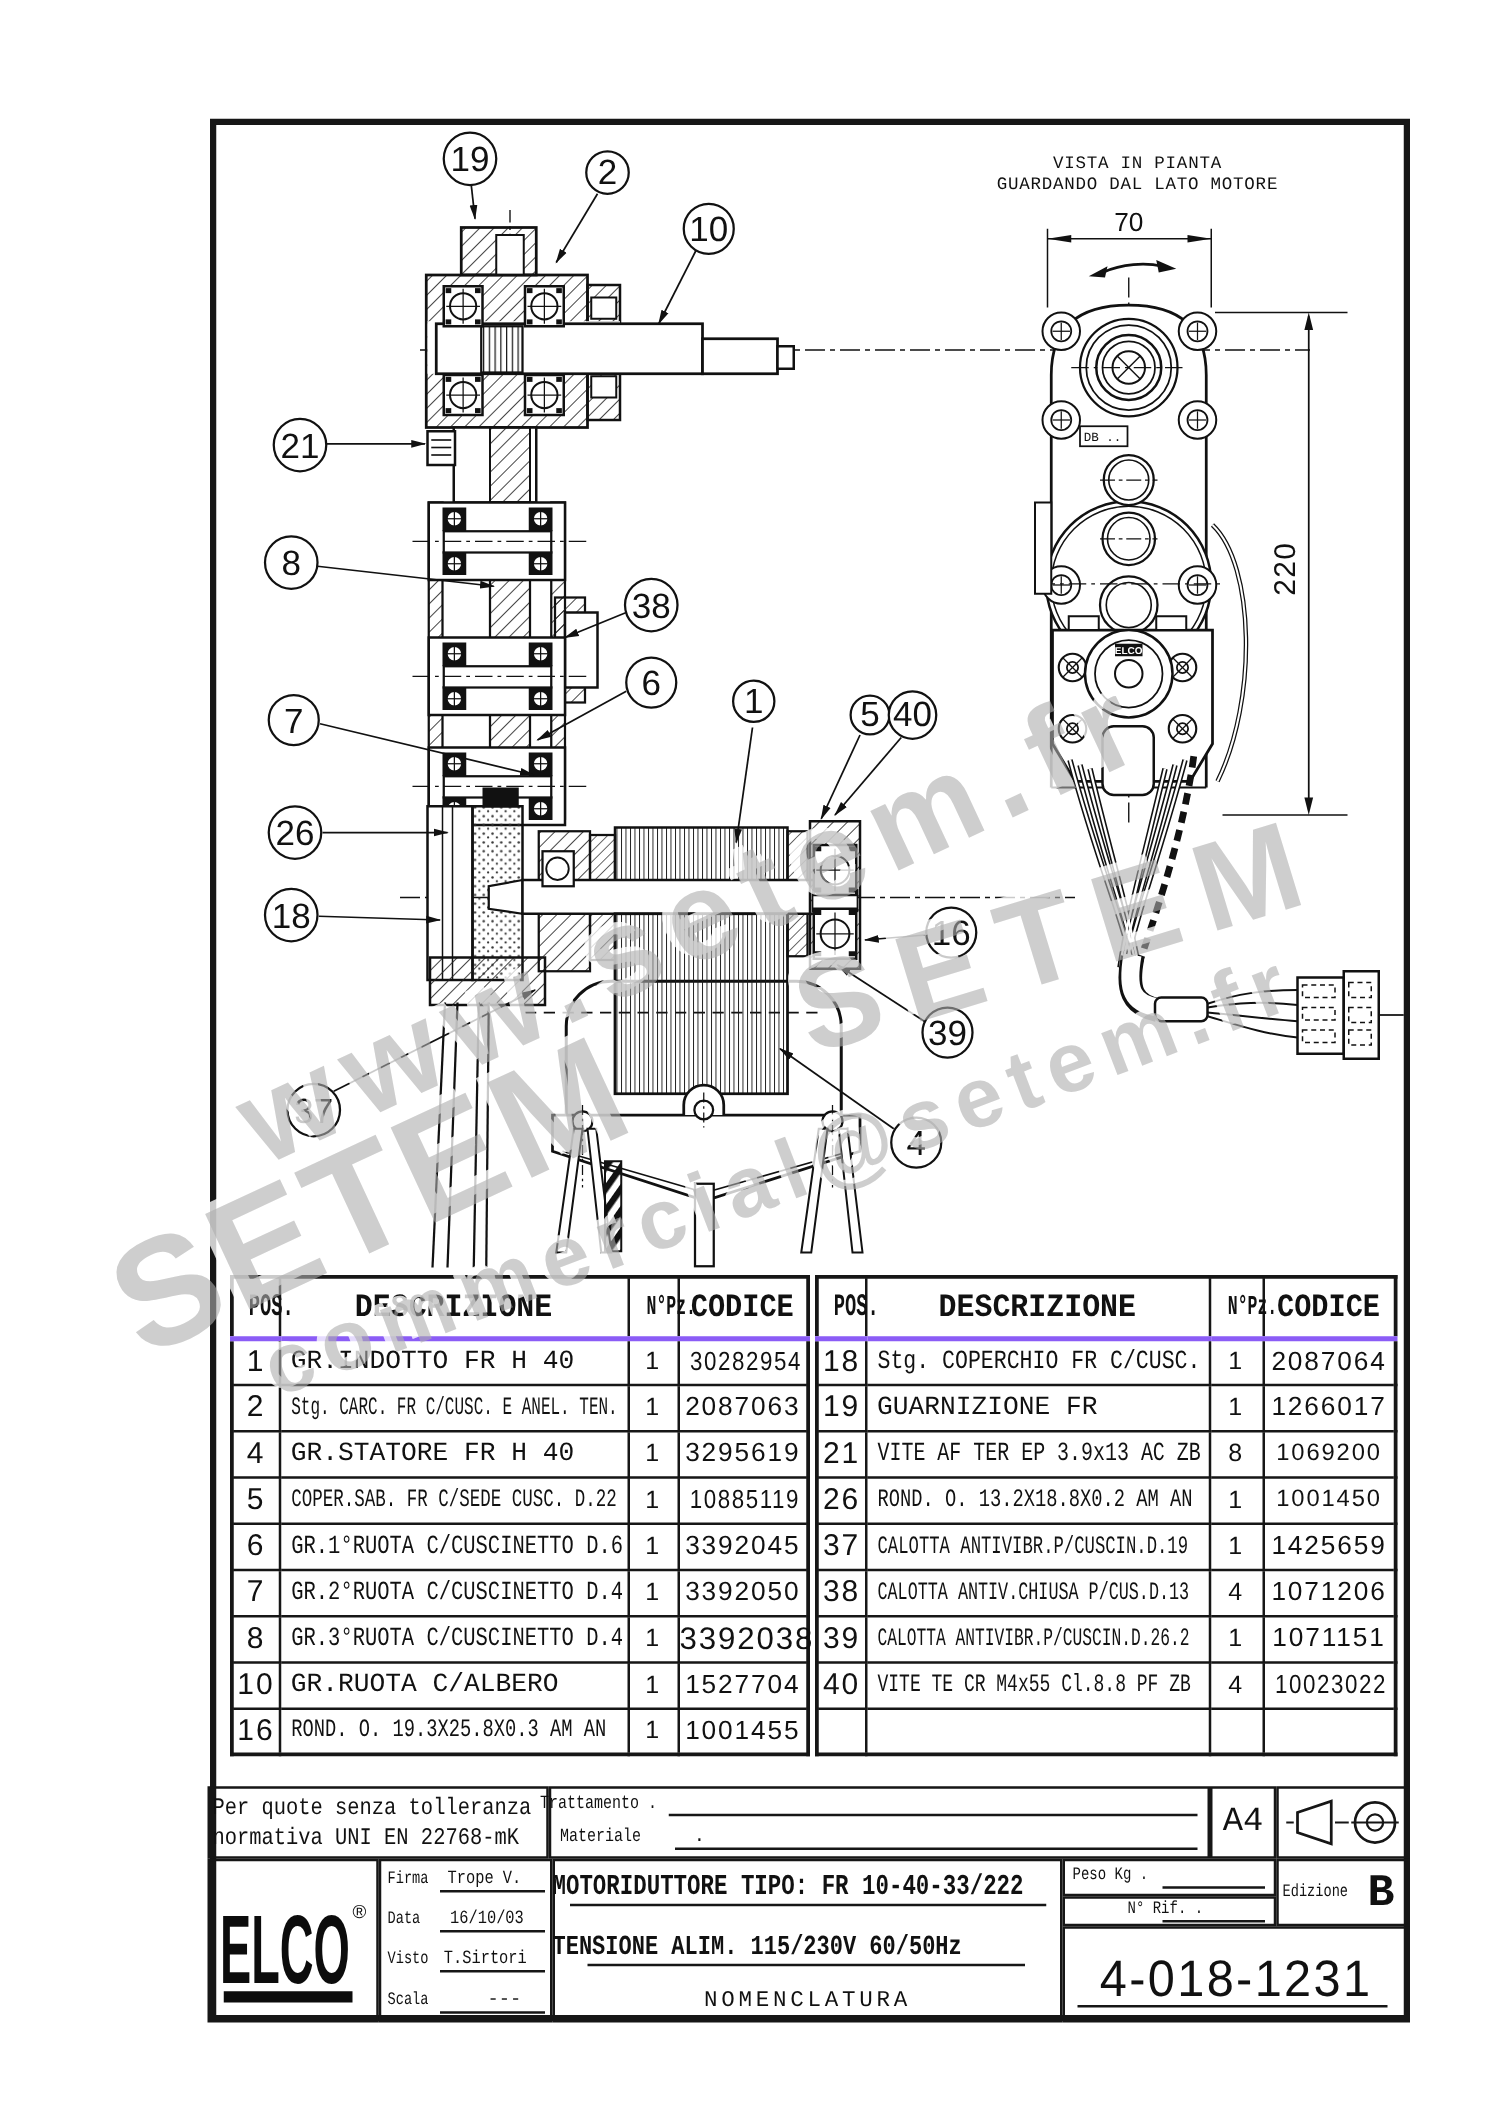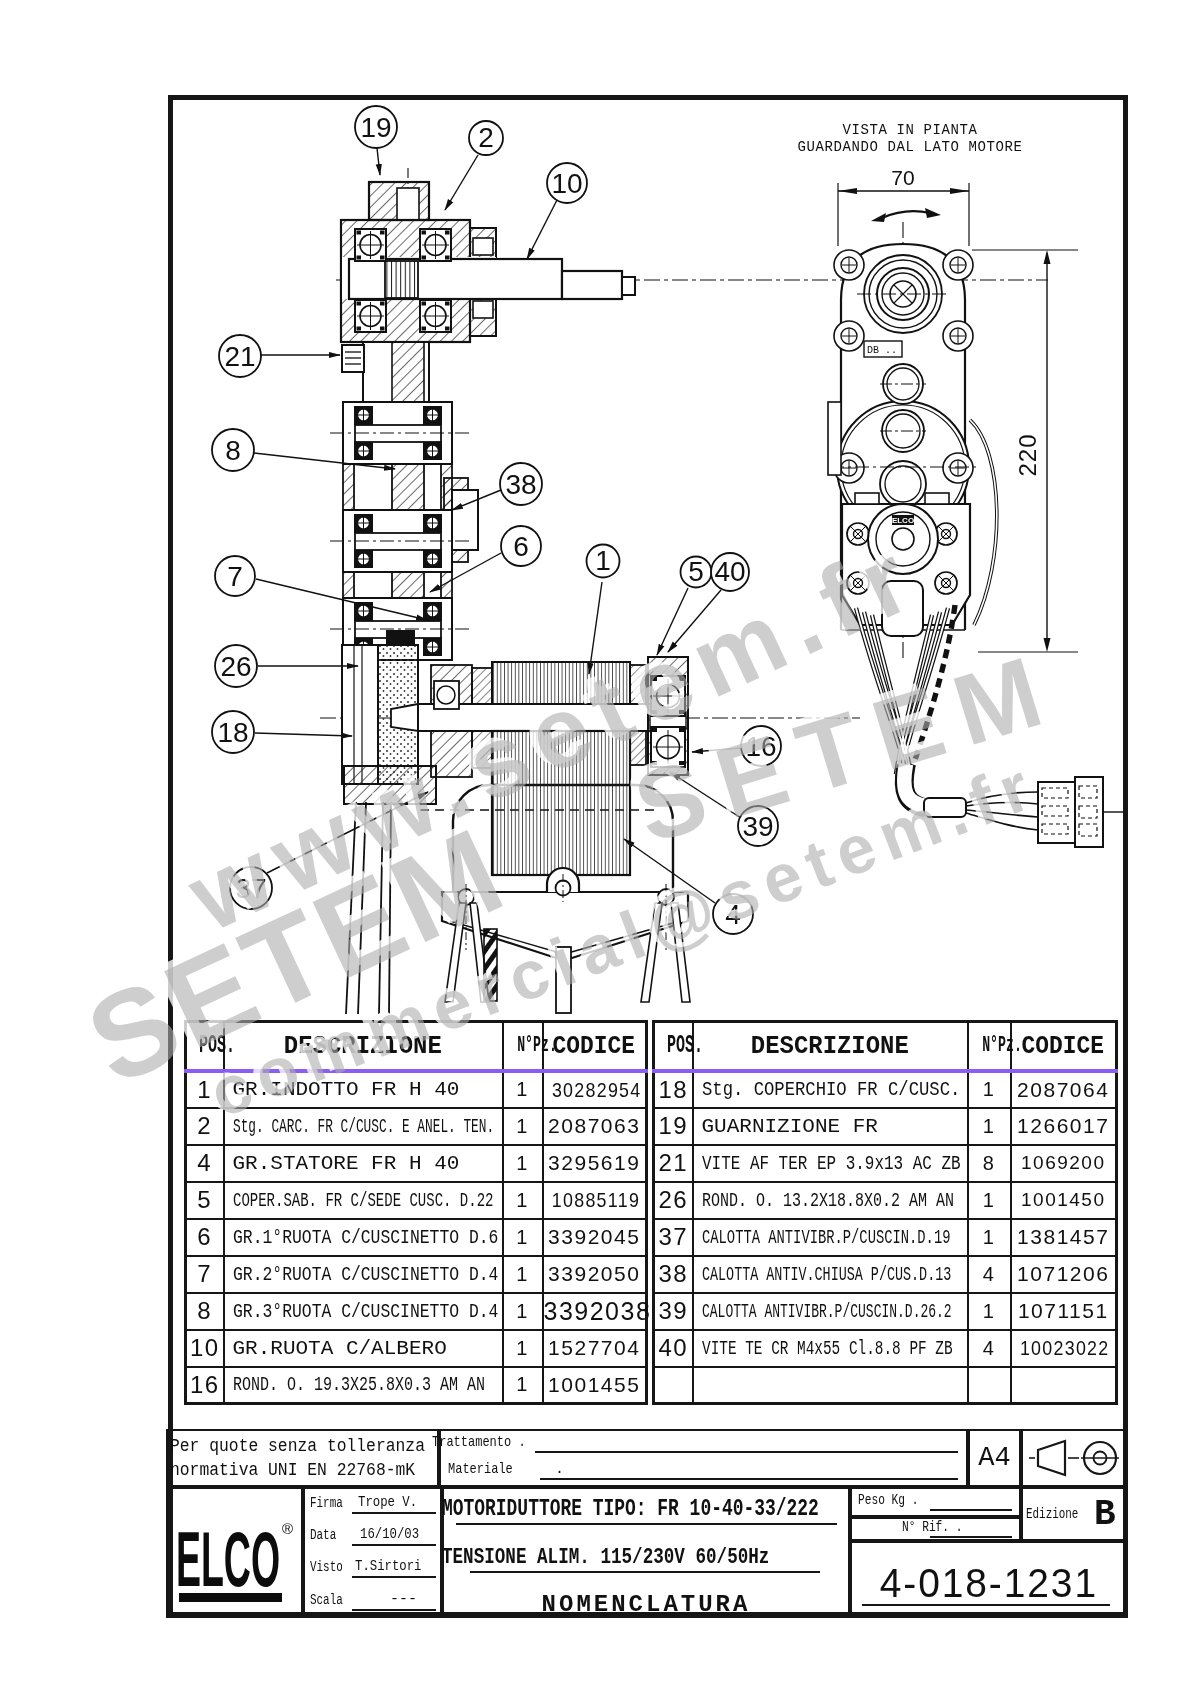--- a/index.html
+++ b/index.html
@@ -595,21 +595,21 @@
 <tr style="height:37px">
         <td class="ctr num" style="font-size:24px">26</td>
         <td class="desc" style="font-size:20px"><span class="sx" style="transform:scaleX(.75)">ROND. O. 13.2X18.8X0.2 AM AN</span></td>
         <td class="ctr num" style="font-size:20px">1</td>
         <td class="ctr num" style="font-size:19px">1001450</td>
       </tr>
 <tr style="height:37px">
         <td class="ctr num" style="font-size:24px">37</td>
         <td class="desc" style="font-size:20px"><span class="sx" style="transform:scaleX(.69)">CALOTTA ANTIVIBR.P/CUSCIN.D.19</span></td>
         <td class="ctr num" style="font-size:20px">1</td>
-        <td class="ctr num" style="font-size:21px">1381457</td>
+        <td class="ctr num" style="font-size:21px">1425659</td>
       </tr>
 <tr style="height:37px">
         <td class="ctr num" style="font-size:24px">38</td>
         <td class="desc" style="font-size:20px"><span class="sx" style="transform:scaleX(.67)">CALOTTA ANTIV.CHIUSA P/CUS.D.13</span></td>
         <td class="ctr num" style="font-size:20px">4</td>
         <td class="ctr num" style="font-size:21px">1071206</td>
       </tr>
 <tr style="height:37px">
         <td class="ctr num" style="font-size:24px">39</td>
         <td class="desc" style="font-size:20px"><span class="sx" style="transform:scaleX(.65)">CALOTTA ANTIVIBR.P/CUSCIN.D.26.2</span></td>
@@ -669,21 +669,21 @@
 <div class="ul" style="left:352px;top:1576px;width:84px;height:1.6px"></div>
 <div class="abs" style="left:310px;top:1592px;font-size:14px"><span class="sx" style="transform:scaleX(.78)">Scala</span></div>
 <div class="abs" style="left:390px;top:1591px;font-size:15px">---</div>
 <div class="ul" style="left:352px;top:1609px;width:84px;height:1.6px"></div>
 
 <div class="box" style="left:442px;top:1487px;width:408px;height:131px"></div>
 <div class="abs" style="left:442px;top:1496px;width:408px;text-align:center;font-size:23px;font-weight:bold"><span class="sx" style="transform:scaleX(.78)">MOTORIDUTTORE TIPO: FR 10-40-33/222</span></div>
 <div class="ul" style="left:456px;top:1523px;width:381px;height:2px"></div>
 <div class="abs" style="left:442px;top:1545px;width:408px;text-align:center;font-size:22px;font-weight:bold"><span class="sx" style="transform:scaleX(.8)">TENSIONE ALIM. 115/230V 60/50Hz</span></div>
 <div class="ul" style="left:470px;top:1571px;width:350px;height:2px"></div>
-<div class="abs" style="left:442px;top:1591px;width:408px;text-align:center;font-size:24px;font-weight:bold;letter-spacing:3px">NOMENCLATURA</div>
+<div class="abs" style="left:442px;top:1591px;width:408px;text-align:center;font-size:18px;font-weight:normal;letter-spacing:3px">NOMENCLATURA</div>
 
 <div class="box" style="left:850px;top:1487px;width:171px;height:30px"></div>
 <div class="abs" style="left:858px;top:1492px;font-size:14px"><span class="sx" style="transform:scaleX(.8)">Peso Kg .</span></div>
 <div class="ul" style="left:930px;top:1509px;width:82px;height:1.6px"></div>
 <div class="box" style="left:850px;top:1517px;width:171px;height:24px"></div>
 <div class="abs" style="left:902px;top:1519px;font-size:14px"><span class="sx" style="transform:scaleX(.8)">N° Rif. .</span></div>
 <div class="ul" style="left:930px;top:1536px;width:82px;height:1.6px"></div>
 <div class="box" style="left:1021px;top:1487px;width:107px;height:54px"></div>
 <div class="abs" style="left:1026px;top:1506px;font-size:14px"><span class="sx" style="transform:scaleX(.78)">Edizione</span></div>
 <div class="abs" style="left:1094px;top:1494px;font-size:36px;font-weight:bold">B</div>

